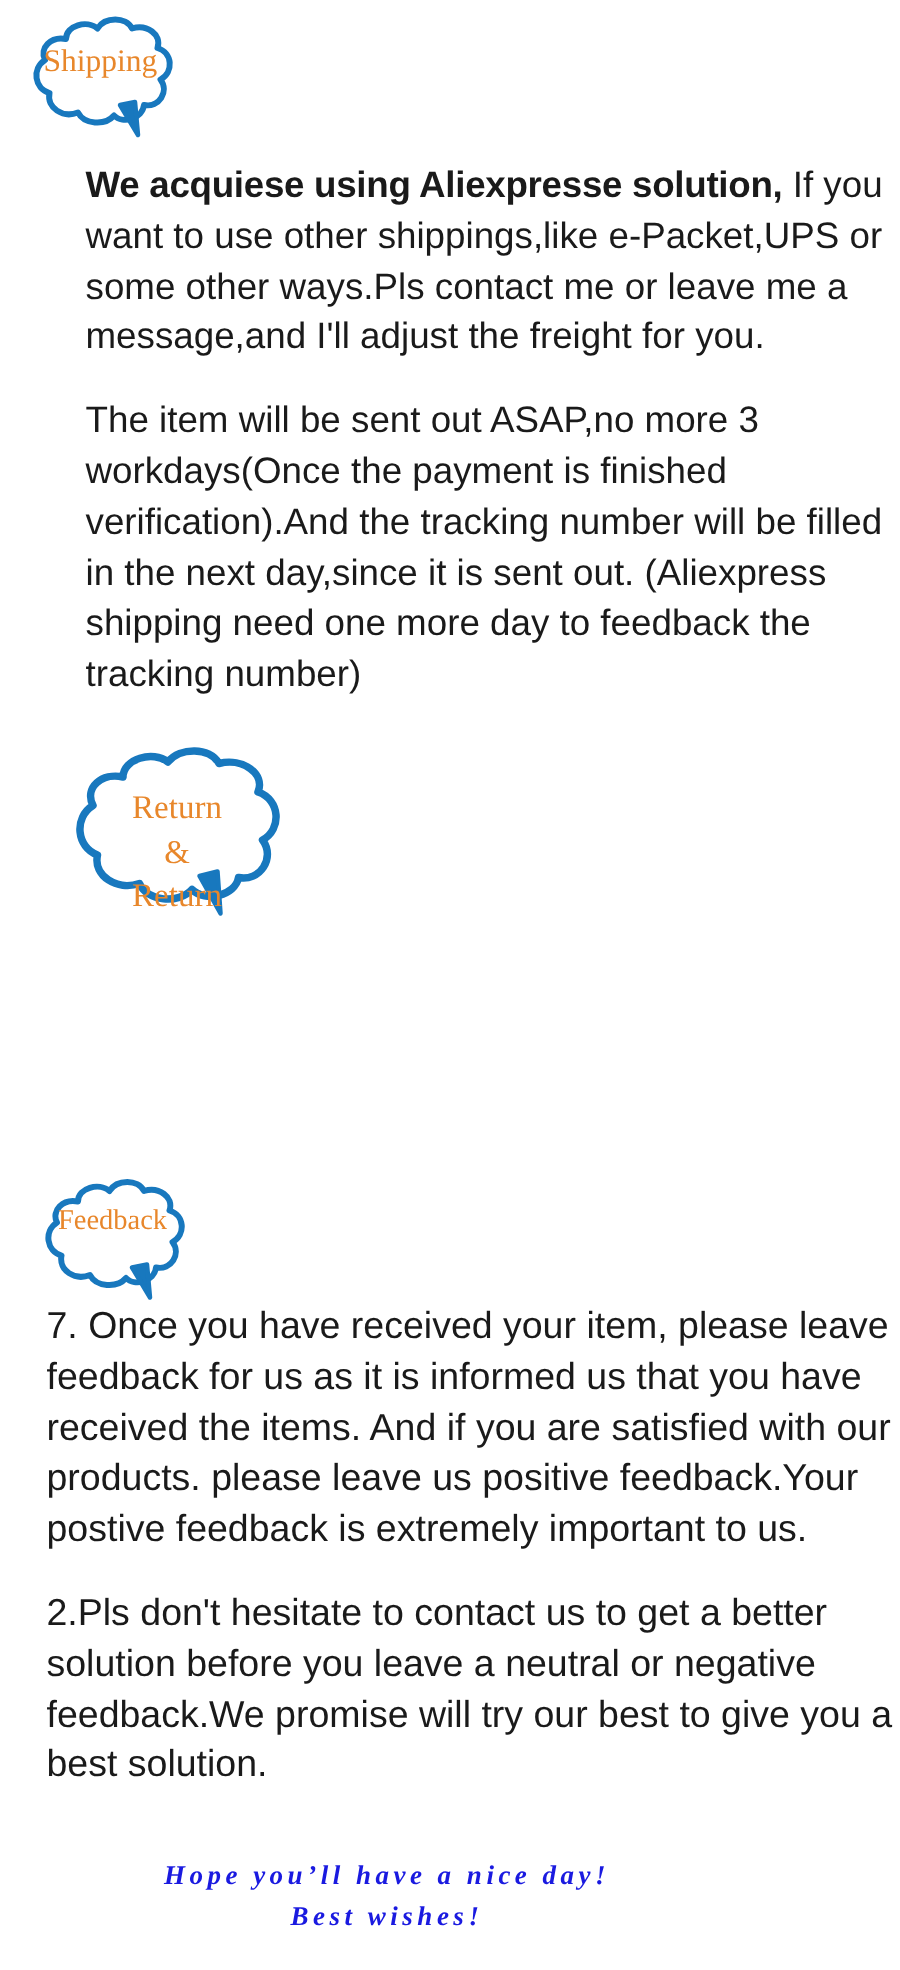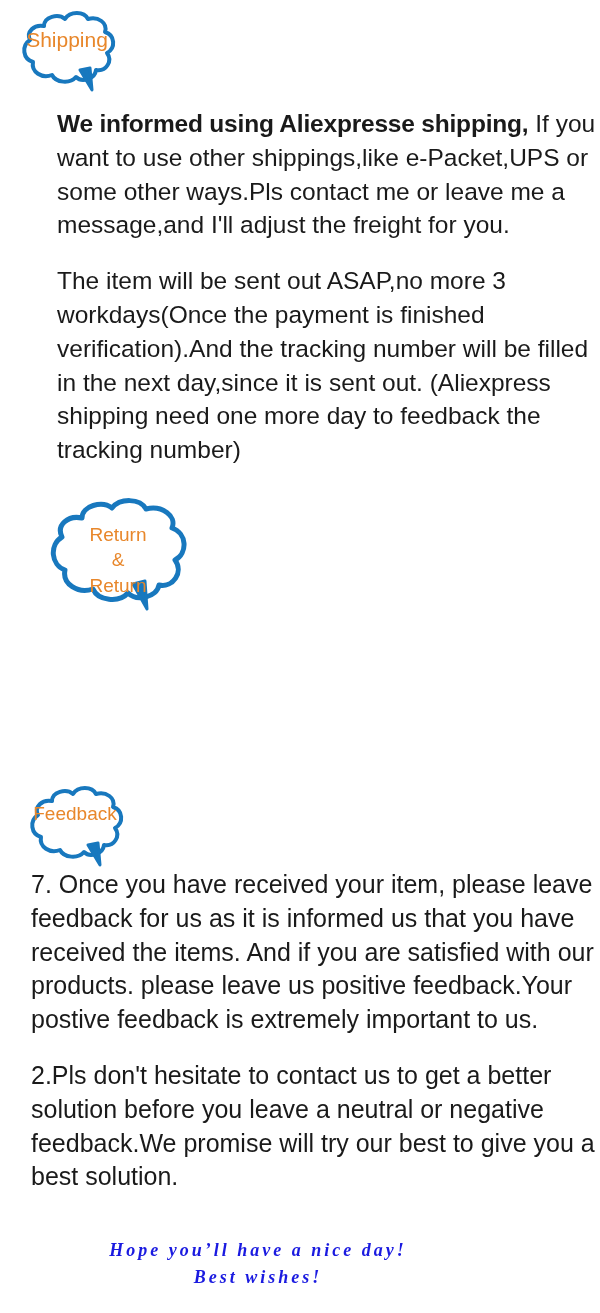--- a/index.html
+++ b/index.html
@@ -35,31 +35,31 @@
     position: absolute;
     left: 0;
     top: 0;
     width: 100%;
     height: 100%;
     display: flex;
     flex-direction: column;
     align-items: center;
     justify-content: center;
     color: #e8872b;
-    font-family: Liberation Sans, sans-serif;
+    font-family: Liberation Serif, serif;
     line-height: 1.08;
     white-space: nowrap;
     pointer-events: none;
   }
 
   #bubble-shipping { left: 14px; top: 10px; width: 106px; height: 84px; }
   #bubble-shipping .bubble-label { font-size: 21px; justify-content: flex-start; padding-top: 19px; box-sizing: border-box; }
 
   #bubble-return { left: 40px; top: 496px; width: 156px; height: 116px; }
-  #bubble-return .bubble-label { font-size: 19px; justify-content: center; padding-top: 12px; box-sizing: border-box; line-height: 1.35; }
+  #bubble-return .bubble-label { font-size: 22px; justify-content: flex-end; padding-top: 12px; box-sizing: border-box; line-height: 1.35; }
 
   #bubble-feedback { left: 21px; top: 785px; width: 108px; height: 82px; }
   #bubble-feedback .bubble-label { font-size: 19px; justify-content: flex-start; padding-top: 19px; box-sizing: border-box; }
 
   
   .section { position: absolute; }
 
   .para {
     margin: 0 0 0 0;
     line-height: 33.8px;
@@ -123,21 +123,21 @@
                C9 49, 7 36, 16 30 C12 22, 20 14, 30 16 Z" fill="#ffffff" stroke="#1878be" stroke-width="4" stroke-linejoin="round"></path>
       <path d="M66 60 L78 80 L76 58 Z" fill="#1878be" stroke="#1878be" stroke-width="3" stroke-linejoin="round"></path>
     </svg>
     <div class="bubble-label">
       <span>Shipping</span>
     </div>
   </div>
 
   <div class="section" id="shipping-text">
     <p class="para">
-      <span class="lead">We informed using Aliexpresse shipping,</span>
+      <span class="lead">We acquiese using Aliexpresse solution,</span>
       <span>If you want to use other shippings,like e-Packet,UPS or some other ways.Pls contact me or leave me a message,and I'll adjust the freight for you.</span>
     </p>
     <p class="para">The item will be sent out ASAP,no more 3 workdays(Once the payment is finished verification).And the tracking number will be filled in the next day,since it is sent out. (Aliexpress shipping need one more day to feedback the tracking number)</p>
   </div>
 
   <div class="bubble" id="bubble-return">
     <svg width="156" height="116" viewBox="0 0 156 116">
       <path d="M42 22 C42 10, 62 4, 72 12 C80 2, 100 2, 106 13 C122 9, 137 20, 132 32
                C147 37, 148 57, 135 64 C144 76, 133 92, 119 89 C117 101, 97 106, 88 97
                C79 107, 58 105, 53 93 C38 98, 22 88, 25 74

